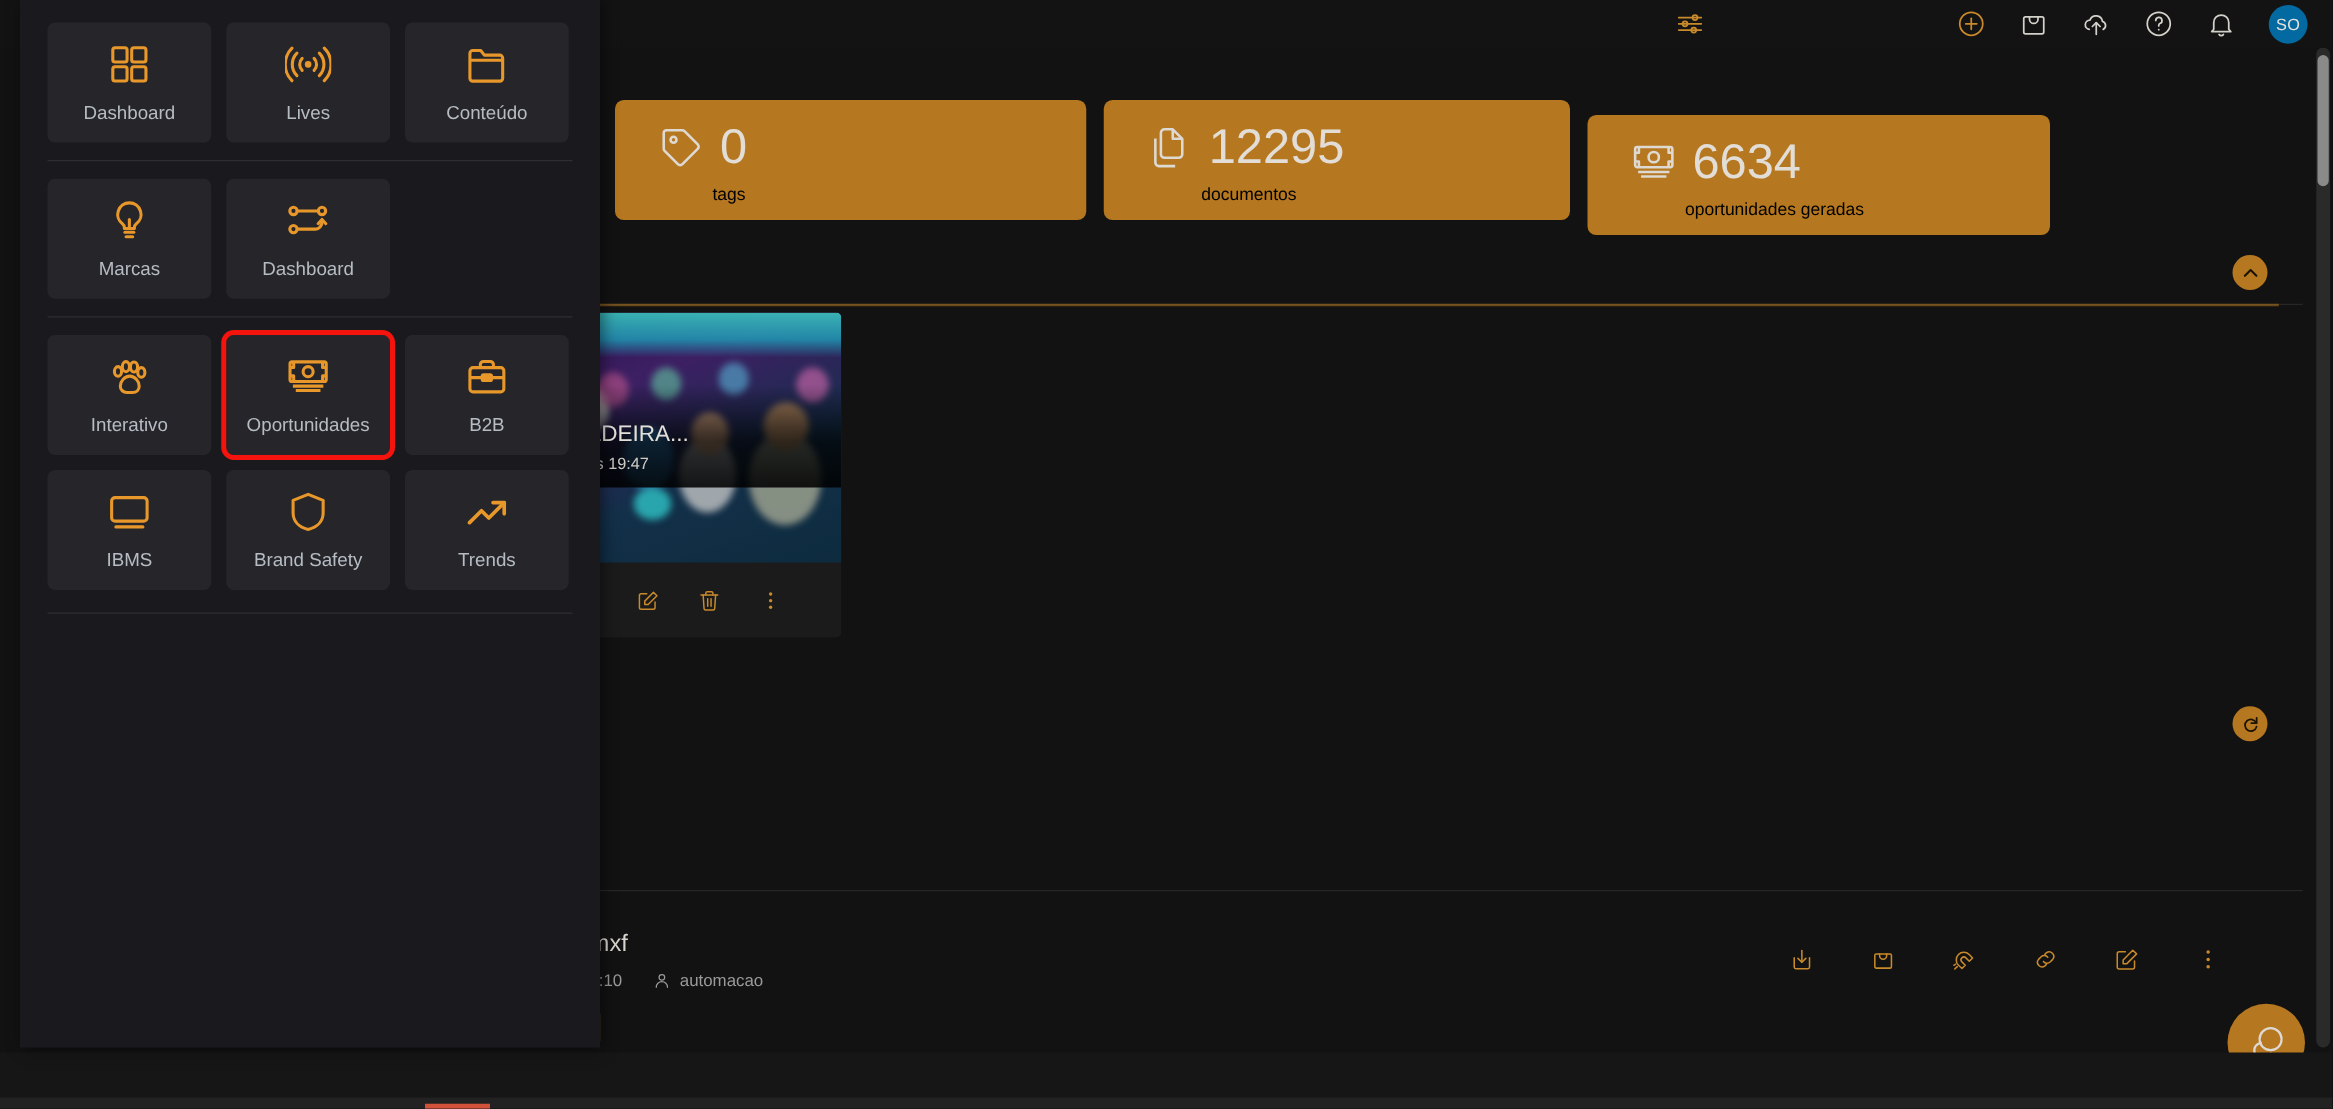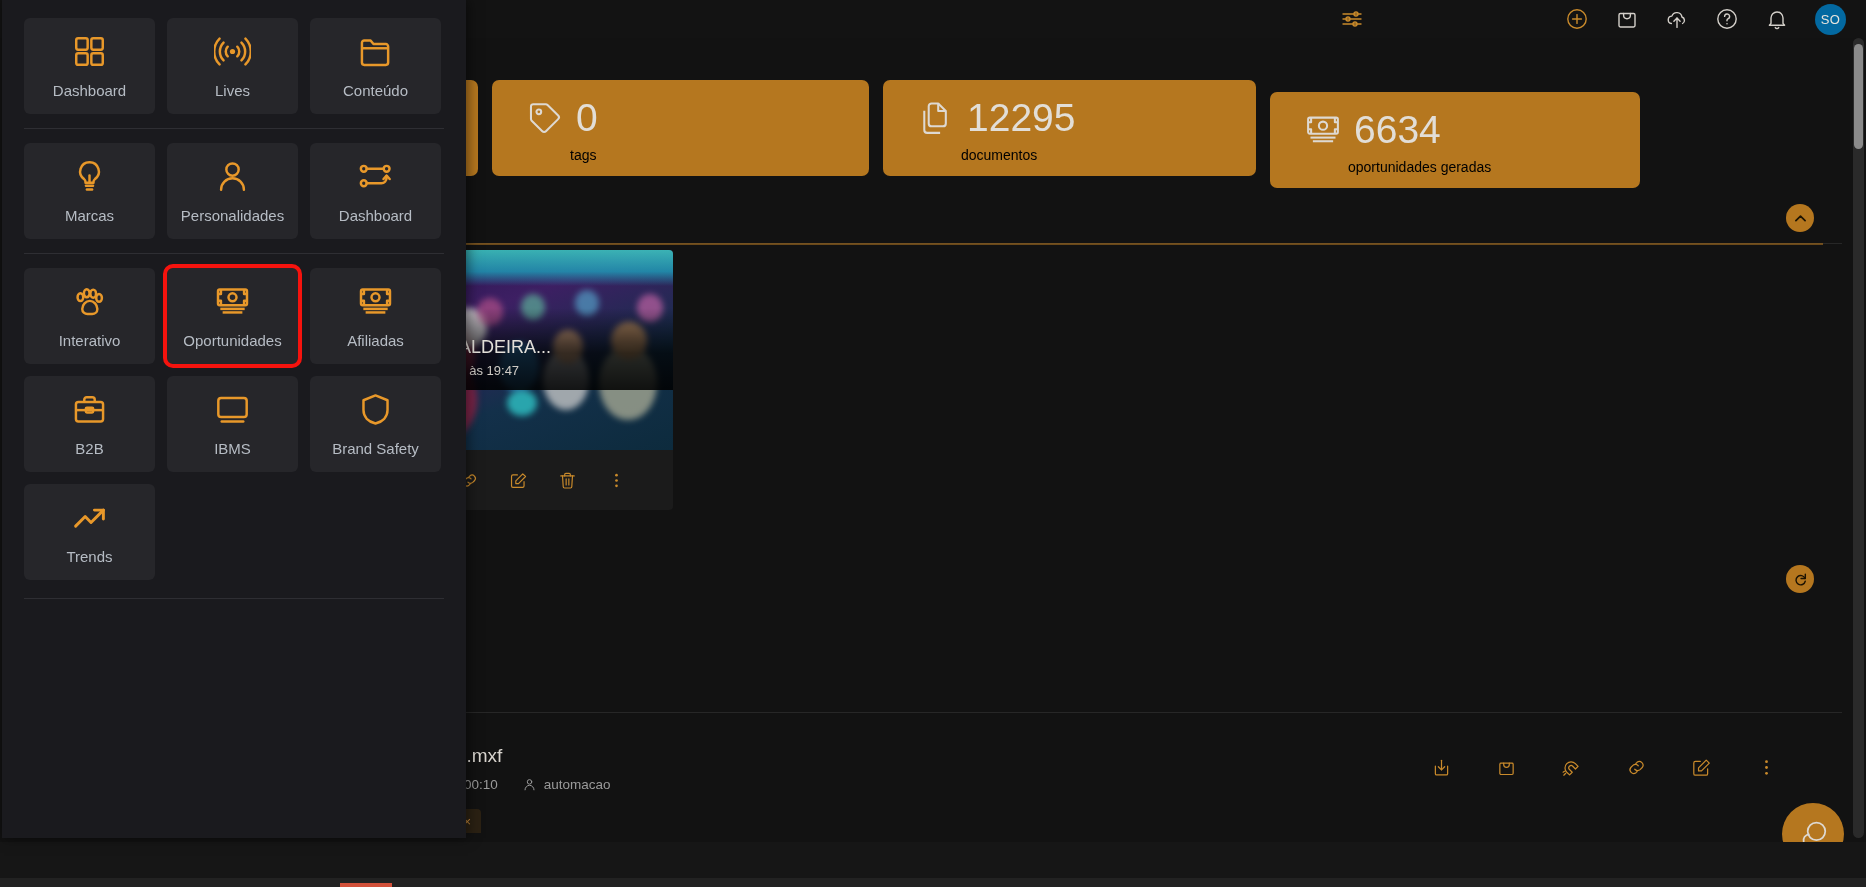--- a/index.html
+++ b/index.html
@@ -108,21 +108,21 @@
     background: #2b2113; border-radius: 4px 4px 0 0; color: #c2873a;
     display: flex; align-items: center; gap: 10px; font-size: 13px;
   }
   .file-actions {
     position: absolute; right: 65px; top: 12px; display: flex; align-items: center; gap: 44px;
   }
   .file-actions svg { width: 21px; height: 21px; }
 
   
   .menu-panel {
-    position: absolute; left: 2px; top: 0; width: 464px; height: 838px;
+    position: absolute; left: 16px; top: 0; width: 464px; height: 838px;
     background: #1a1a1e; z-index: 20; box-shadow: 2px 0 12px rgba(0,0,0,.5);
   }
   .menu-group { padding: 0 22px; }
   .menu-grid { display: grid; grid-template-columns: repeat(3, 131px); gap: 12px; }
   .menu-sep { height: 1px; background: #2e2e33; margin: 14px 22px; }
   .menu-tile {
     width: 131px; height: 96px; background: #26262a; border-radius: 6px;
     display: flex; flex-direction: column; align-items: center; justify-content: center;
     gap: 12px; cursor: pointer; position: relative;
   }
@@ -411,27 +411,20 @@
         <div class="menu-tile">
           <svg viewBox="0 0 24 24" fill="none" stroke="#e8982a" stroke-width="1.6" stroke-linecap="round" stroke-linejoin="round">
             <path d="M12 2.8a6 6 0 0 0-3.5 10.9c.6.45.9 1.1.9 1.8v.6h5.2v-.6c0-.7.3-1.35.9-1.8A6 6 0 0 0 12 2.8z"></path>
             <line x1="9.7" y1="18" x2="14.3" y2="18"></line>
               <line x1="10.3" y1="20.4" x2="13.7" y2="20.4"></line>
             <line x1="12" y1="16.1" x2="12" y2="11.4"></line>
           </svg>
           <div class="tl">Marcas</div>
         </div>
         <div class="menu-tile">
-          <svg viewBox="0 0 24 24" fill="none" stroke="#e8982a" stroke-width="1.6" stroke-linecap="round">
-            <circle cx="12" cy="7.5" r="4"></circle>
-              <path d="M4.6 20.6a7.4 7.4 0 0 1 14.8 0"></path>
-          </svg>
-          <div class="tl">Personalidades</div>
-        </div>
-        <div class="menu-tile">
           <svg viewBox="0 0 24 24" fill="none" stroke="#e8982a" stroke-width="1.6" stroke-linecap="round" stroke-linejoin="round">
             <circle cx="4.4" cy="7" r="1.9"></circle>
               <circle cx="4.4" cy="16.4" r="1.9"></circle>
               <circle cx="19.2" cy="7" r="1.9"></circle>
             <path d="M6.3 7h10.9"></path>
             <path d="M6.3 16.4h9.5a3.6 3.6 0 0 0 3.4-3.6v-1.1"></path>
             <polyline points="17.2,13.6 19.2,11.4 21.2,13.6"></polyline>
           </svg>
           <div class="tl">Dashboard</div>
         </div>
@@ -457,30 +450,20 @@
           <svg viewBox="0 0 24 24" fill="none" stroke="#e8982a" stroke-width="1.6" stroke-linejoin="round">
             <rect x="2.6" y="4.2" width="18.8" height="10.2" rx="1.1"></rect>
             <circle cx="12" cy="9.3" r="2.6"></circle>
             <path d="M2.6 7.1h1.9V4.2M21.4 7.1h-1.9V4.2M2.6 11.5h1.9v2.9M21.4 11.5h-1.9v2.9"></path>
             <line x1="4.1" y1="16.8" x2="19.9" y2="16.8"></line>
               <line x1="5.6" y1="19.1" x2="18.4" y2="19.1"></line>
           </svg>
           <div class="tl">Oportunidades</div>
         </div>
 
-        <div class="menu-tile">
-          <svg viewBox="0 0 24 24" fill="none" stroke="#e8982a" stroke-width="1.6" stroke-linejoin="round">
-            <rect x="2.6" y="4.2" width="18.8" height="10.2" rx="1.1"></rect>
-            <circle cx="12" cy="9.3" r="2.6"></circle>
-            <path d="M2.6 7.1h1.9V4.2M21.4 7.1h-1.9V4.2M2.6 11.5h1.9v2.9M21.4 11.5h-1.9v2.9"></path>
-            <line x1="4.1" y1="16.8" x2="19.9" y2="16.8"></line>
-              <line x1="5.6" y1="19.1" x2="18.4" y2="19.1"></line>
-          </svg>
-          <div class="tl">Afiliadas</div>
-        </div>
 
         <div class="menu-tile">
           <svg viewBox="0 0 24 24" fill="none" stroke="#e8982a" stroke-width="1.6" stroke-linejoin="round">
             <rect x="3.2" y="7.2" width="17.6" height="12.6" rx="1.6"></rect>
             <path d="M8.6 7.2V5.6a1.6 1.6 0 0 1 1.6-1.6h3.6a1.6 1.6 0 0 1 1.6 1.6v1.6"></path>
             <line x1="3.2" y1="12.4" x2="20.8" y2="12.4"></line>
             <rect x="9.6" y="10.9" width="4.8" height="3" rx=".7"></rect>
           </svg>
           <div class="tl">B2B</div>
         </div>

